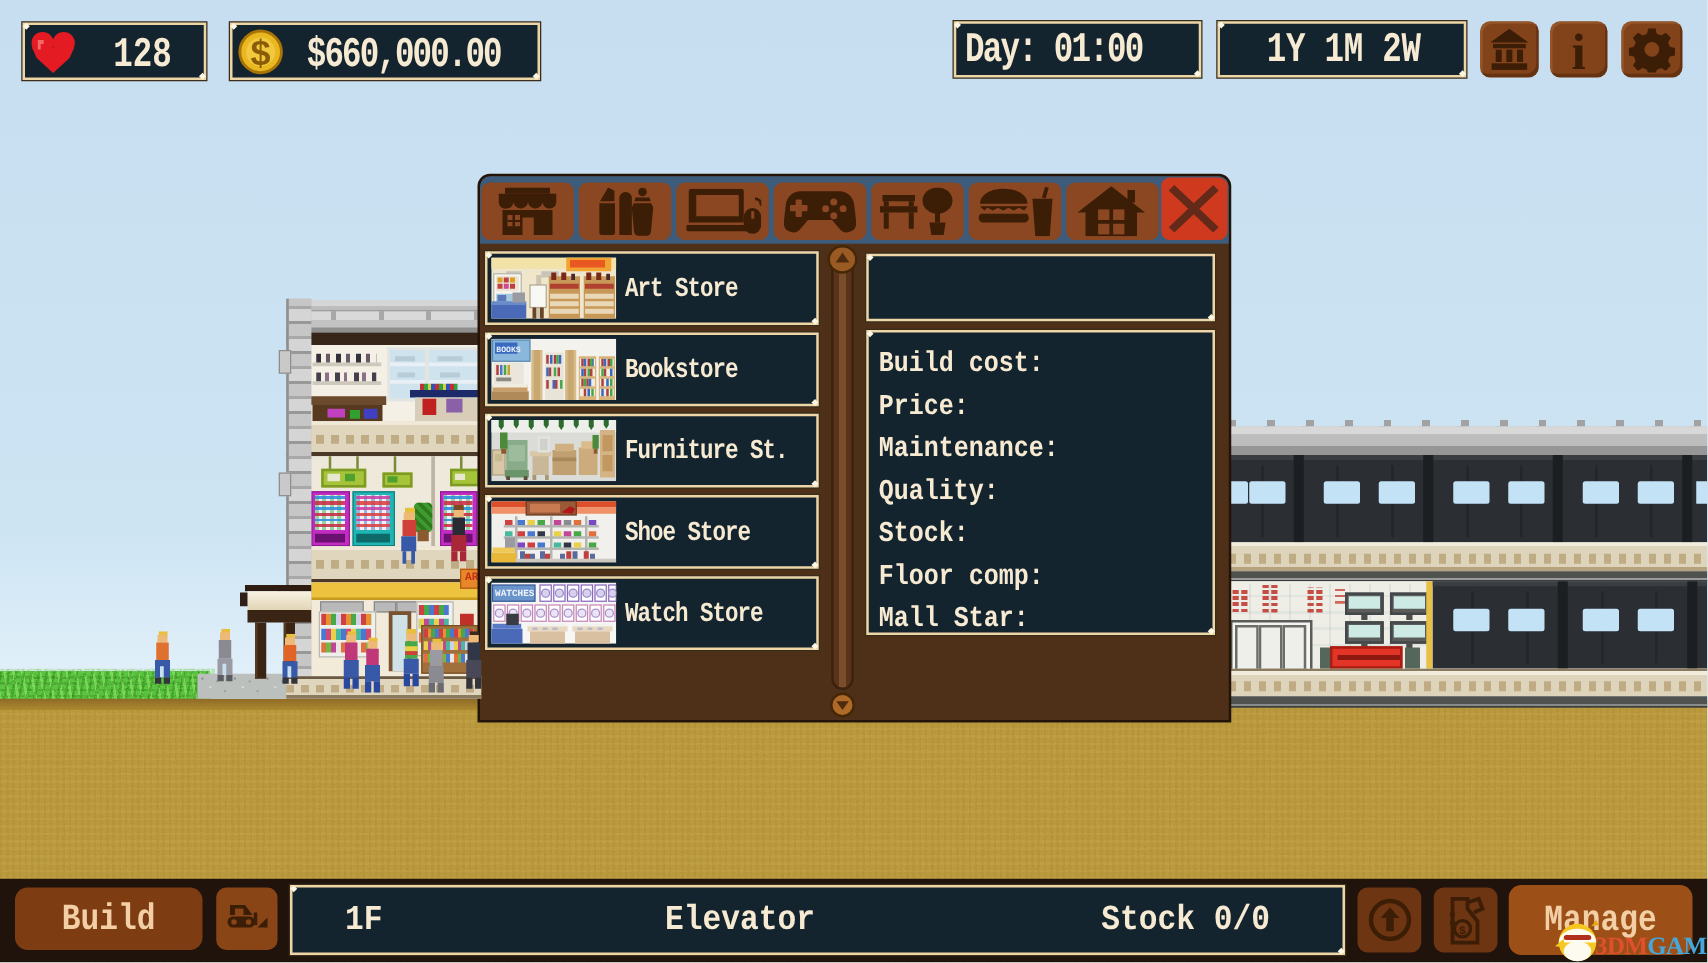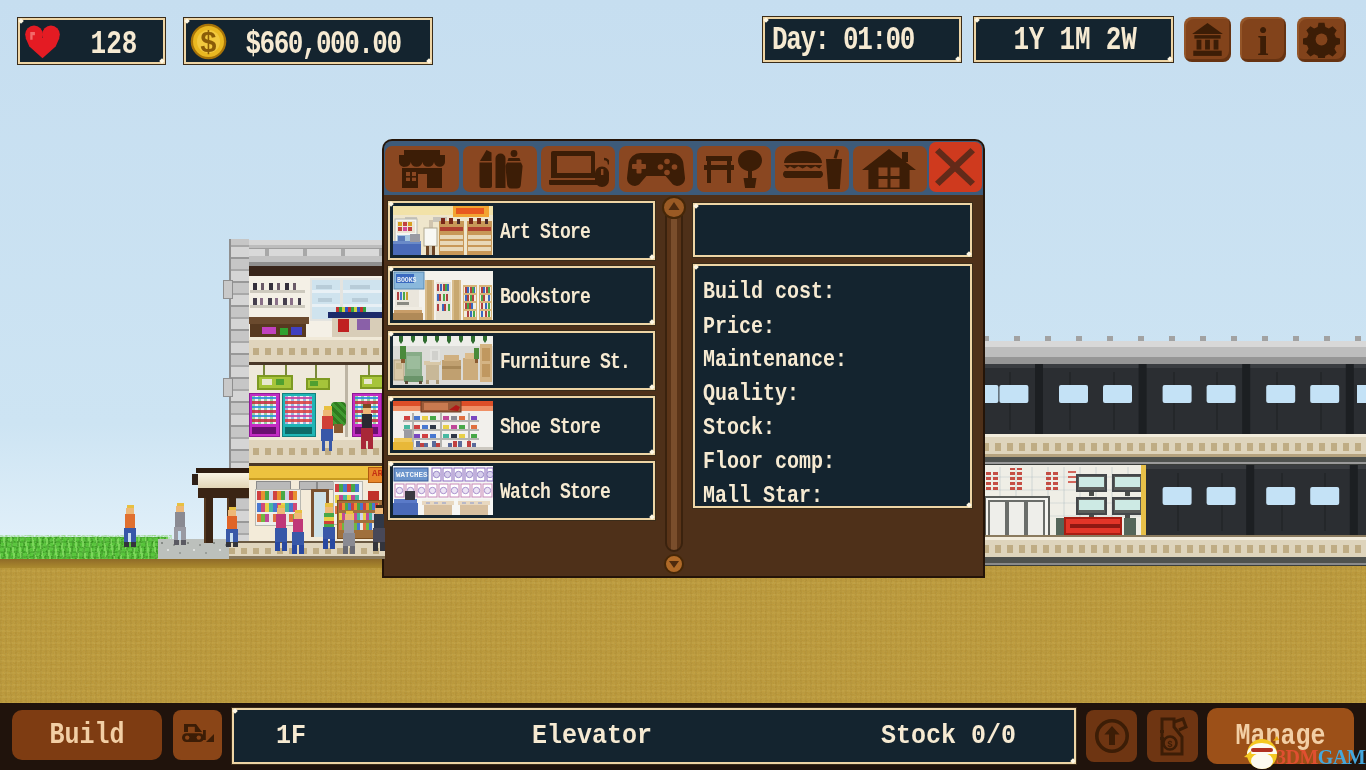--- a/index.html
+++ b/index.html
@@ -121,21 +121,21 @@
 <div class="abs" style="left:355px;top:396px;width:23px;height:28px;background:#f0eef4;background-image:repeating-linear-gradient(0deg,rgba(0,0,0,0) 0 2px,rgba(200,40,60,.85) 2px 5px,rgba(0,0,0,0) 5px 7px,rgba(40,140,220,.85) 7px 9px),repeating-linear-gradient(90deg,rgba(60,180,80,.5) 0 3px,rgba(0,0,0,0) 3px 6px);"></div>
 <div class="abs" style="left:355px;top:427px;width:23px;height:7px;background:#6a1070;"></div>
 
 <div class="abs" style="left:229px;top:437px;width:156px;height:29px;background:#e0d5bd;background-image:linear-gradient(#f0e9d8 0 3px,rgba(0,0,0,0) 3px 26px,#4a3828 26px 29px);"></div>
 <div class="abs" style="left:229px;top:448px;width:156px;height:7px;background:repeating-linear-gradient(90deg,#bfac84 0 6px,#e0d5bd 6px 12px);"></div>
 
 <div class="abs" style="left:247px;top:466px;width:138px;height:75px;background:#f3ebd9;"></div>
 
 <div class="abs" style="left:247px;top:466px;width:138px;height:12px;background:#edc23f;border-bottom:2px solid #c79a20;"></div>
 
-<div class="abs" style="left:368px;top:467px;width:17px;height:14px;background:#e8872a;border:1px solid #b05a10;color:#c43014;font-size:9px;line-height:13px;text-align:center;font-family:'Liberation Mono',monospace;font-weight:bold;">AR</div>
+<div class="abs" style="left:368px;top:455px;width:17px;height:14px;background:#e8872a;border:1px solid #b05a10;color:#c43014;font-size:9px;line-height:13px;text-align:center;font-family:'Liberation Mono',monospace;font-weight:bold;">AR</div>
 
 <div class="abs" style="left:256px;top:481px;width:33px;height:7px;background:#b9b9b9;border:1px solid #8a8a8a;"></div>
 <div class="abs" style="left:299px;top:481px;width:16px;height:7px;background:#b9b9b9;border:1px solid #8a8a8a;"></div>
 <div class="abs" style="left:317px;top:481px;width:16px;height:7px;background:#b9b9b9;border:1px solid #8a8a8a;"></div>
 
 <div class="abs" style="left:255px;top:489px;width:44px;height:35px;background:#efefec;border:1px solid #b8b8b0;"></div>
 <div class="abs" style="left:257px;top:491px;width:40px;height:9px;background:repeating-linear-gradient(90deg,#d04040 0 4px,#e89030 4px 8px,#48a848 8px 12px,#d0d0e8 12px 16px);"></div>
 <div class="abs" style="left:257px;top:503px;width:40px;height:9px;background:repeating-linear-gradient(90deg,#4878d0 0 4px,#d04878 4px 8px,#e8d048 8px 12px,#48b8a0 12px 16px);"></div>
 <div class="abs" style="left:257px;top:514px;width:40px;height:8px;background:repeating-linear-gradient(90deg,#e07040 0 4px,#70b840 4px 8px,#c04898 8px 12px,#e8e8e0 12px 16px);"></div>
 

